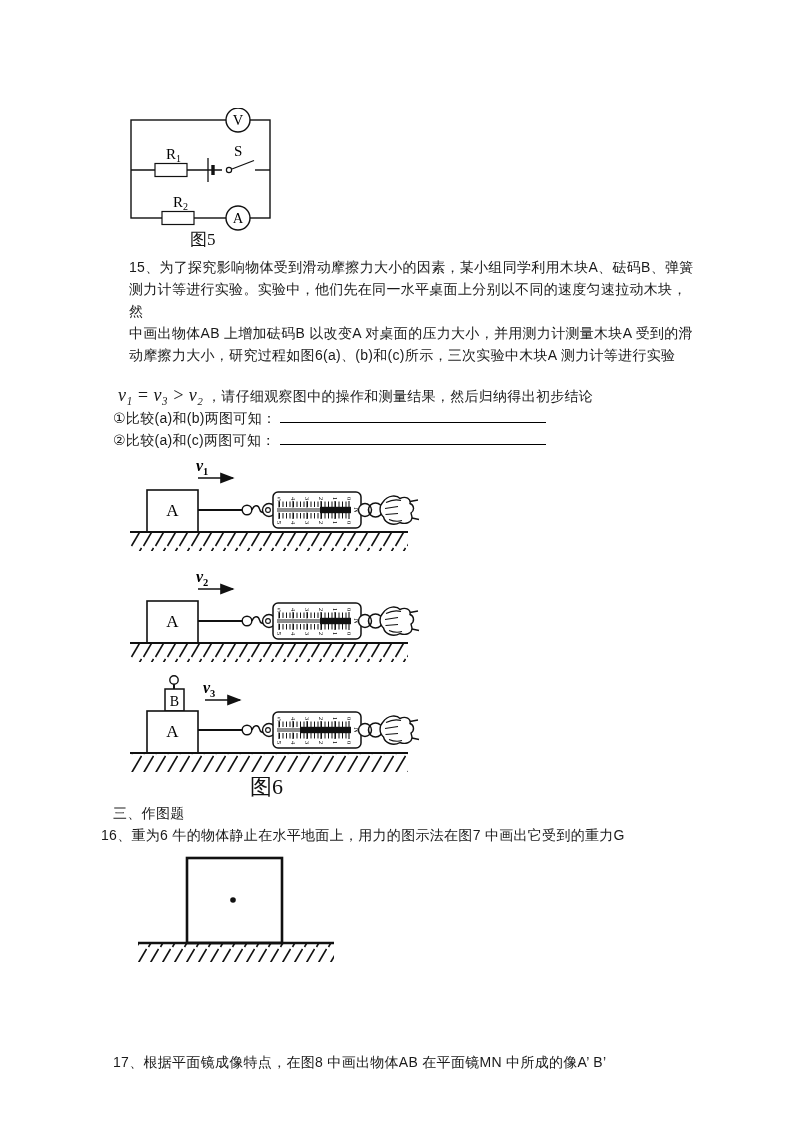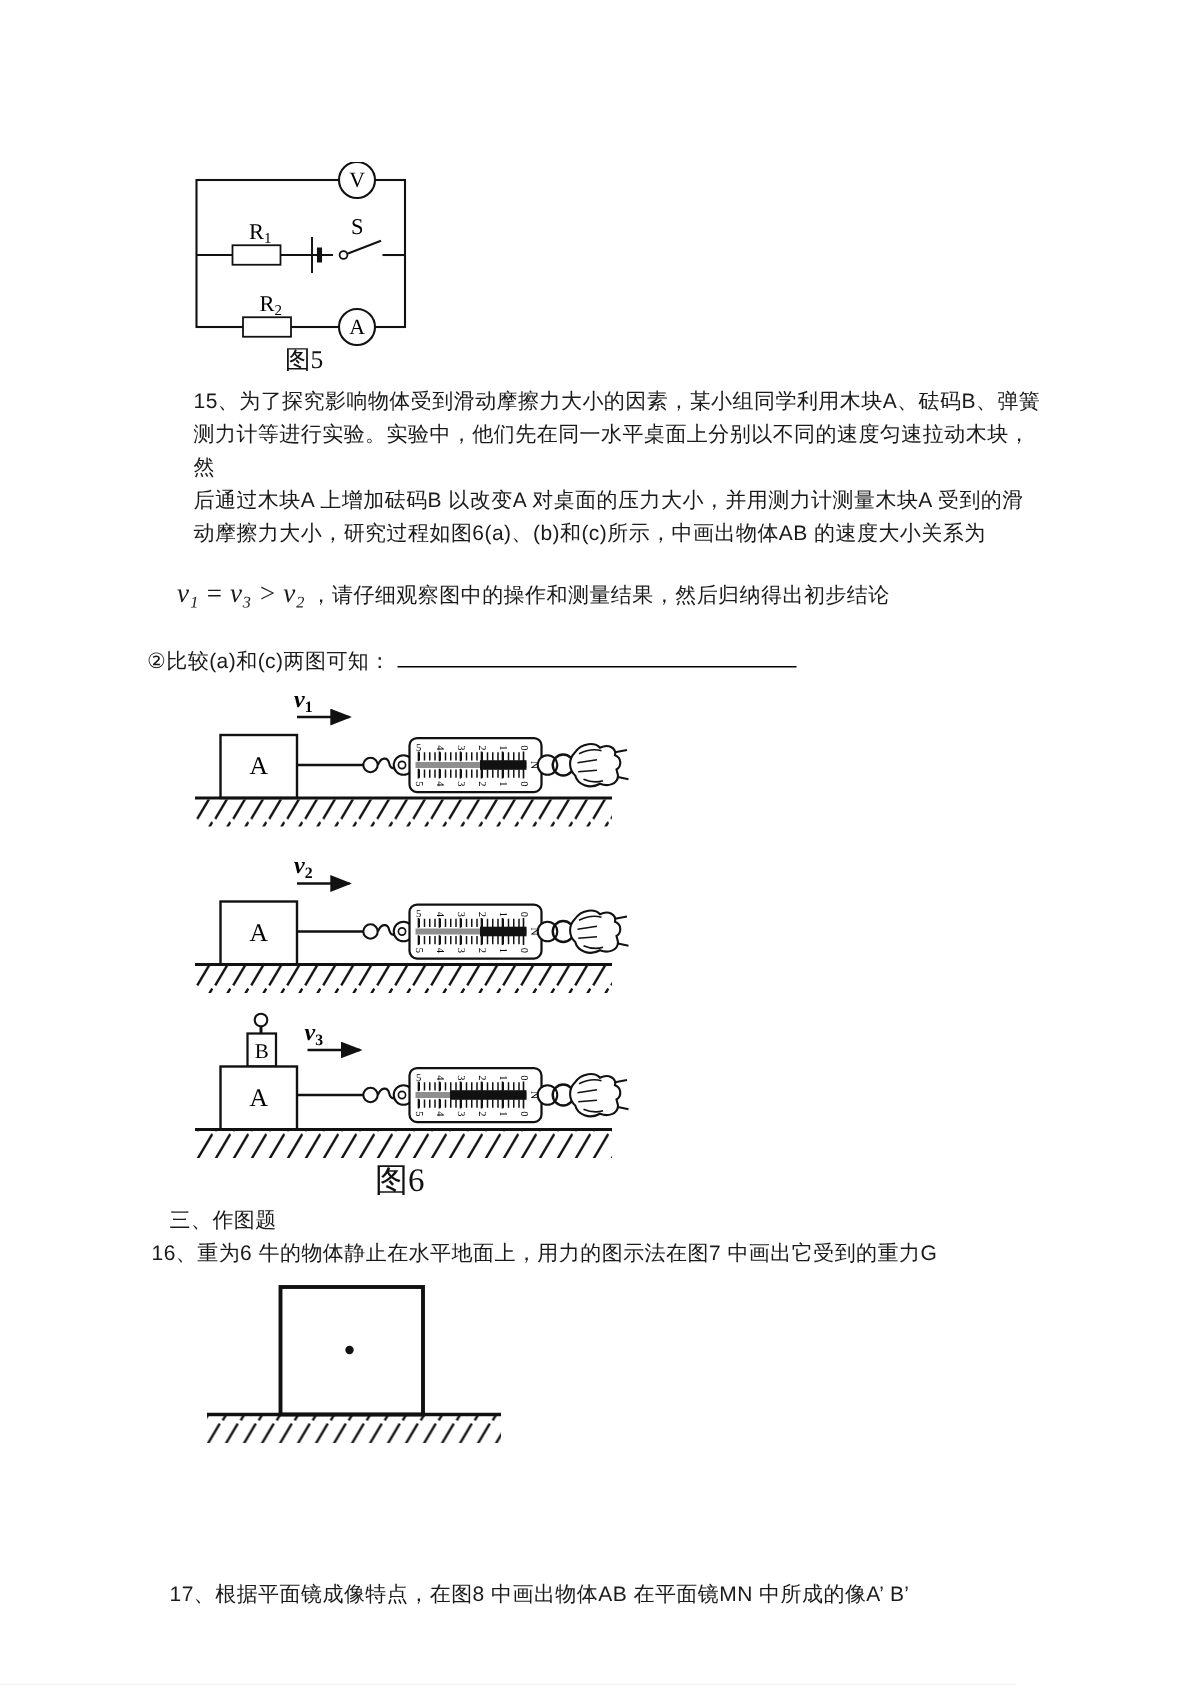--- a/index.html
+++ b/index.html
@@ -66,29 +66,32 @@
 
     <circle cx="113" cy="110" r="12" fill="#fff" stroke="#111" stroke-width="1.4"></circle>
     <text x="113" y="111.5" font-size="14.5" text-anchor="middle" dominant-baseline="middle">A</text>
   </svg>
   <div class="abs caption" style="left:190px;top:228px;">图5</div>
 
   <div class="abs txtblock" style="left:113px;top:256px;">
     <div class="txt line">15、为了探究影响物体受到滑动摩擦力大小的因素，某小组同学利用木块A、砝码B、弹簧</div>
     <div class="txt line">测力计等进行实验。实验中，他们先在同一水平桌面上分别以不同的速度匀速拉动木块，</div>
     <div class="txt line">然</div>
-    <div class="txt line">后通过木块A 上增加砝码B 以改变A 对桌面的压力大小，并用测力计测量木块A 受到的滑</div>
-    <div class="txt line">动摩擦力大小，研究过程如图6(a)、(b)和(c)所示，中画出物体AB 的速度大小关系为</div>
+    <div class="txt line">中画出物体AB 上增加砝码B 以改变A 对桌面的压力大小，并用测力计测量木块A 受到的滑</div>
+    <div class="txt line">动摩擦力大小，研究过程如图6(a)、(b)和(c)所示，三次实验中木块A 测力计等进行实验</div>
   </div>
 
   <div class="abs txt" style="left:118px;top:384px;">
     <span class="formula">v₁ = v₃ &gt; v₂</span><span>，请仔细观察图中的操作和测量结果，然后归纳得出初步结论</span>
   </div>
 
-  <div class="abs txt blankline" style="left:98px;top:429px;text-align:right;">
+  <div class="abs txt blankline" style="left:113px;top:407px;">
+    <span>①比较(a)和(b)两图可知：</span><span class="u-line"></span>
+  </div>
+  <div class="abs txt blankline" style="left:113px;top:429px;text-align:right;">
     <span>②比较(a)和(c)两图可知：</span><span class="u-line"></span>
   </div>
 
   <svg class="svgfig" style="left:130px;top:452px;" width="300" height="108" viewBox="0 0 300 108">
     <defs>
       <g id="spring-scale">
 
         <circle cx="6" cy="22" r="4.8" fill="none" stroke="#111" stroke-width="1.4"></circle>
         <path d="M11,22 C13,16.5 17.5,16.5 18.5,21 C19.3,24.8 22.5,25.3 24,22.5" fill="none" stroke="#111" stroke-width="1.4"></path>
 

